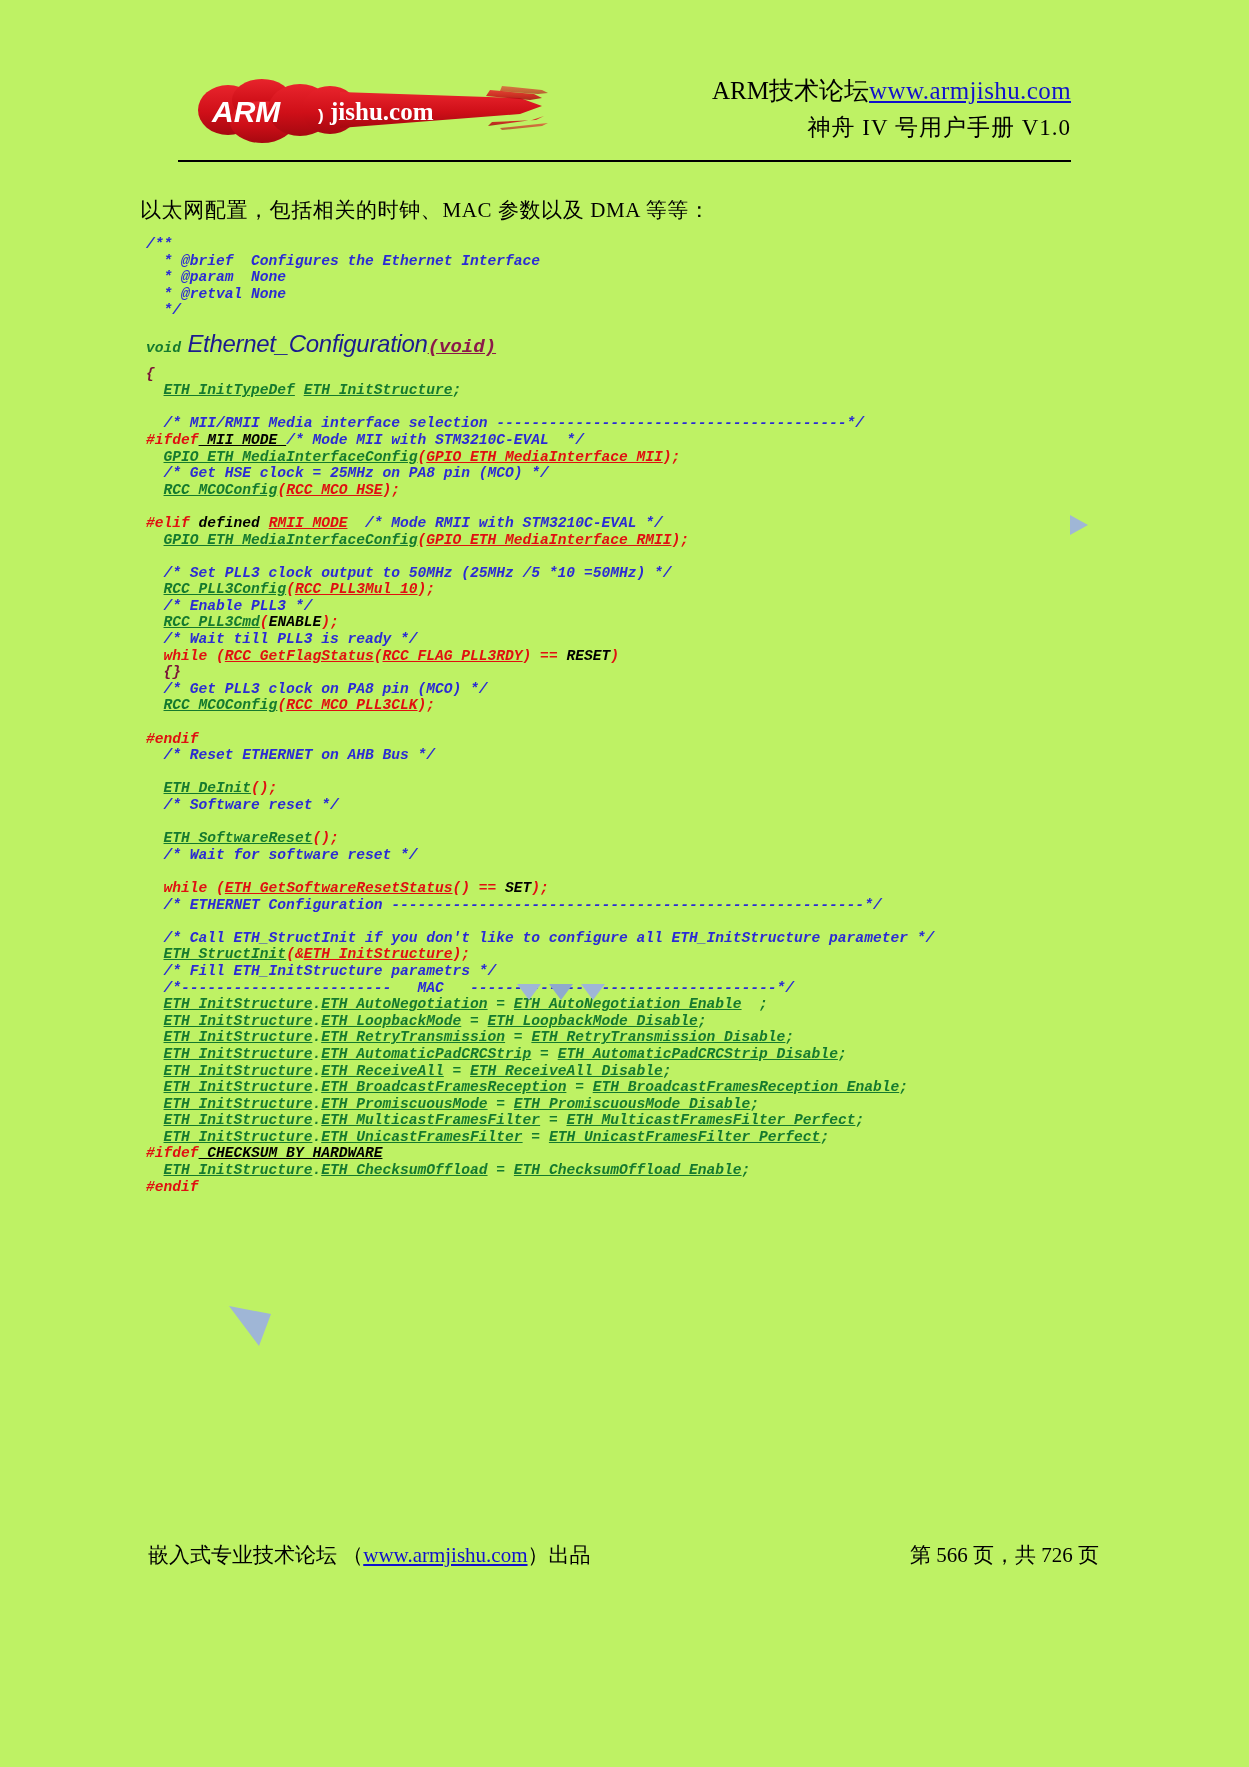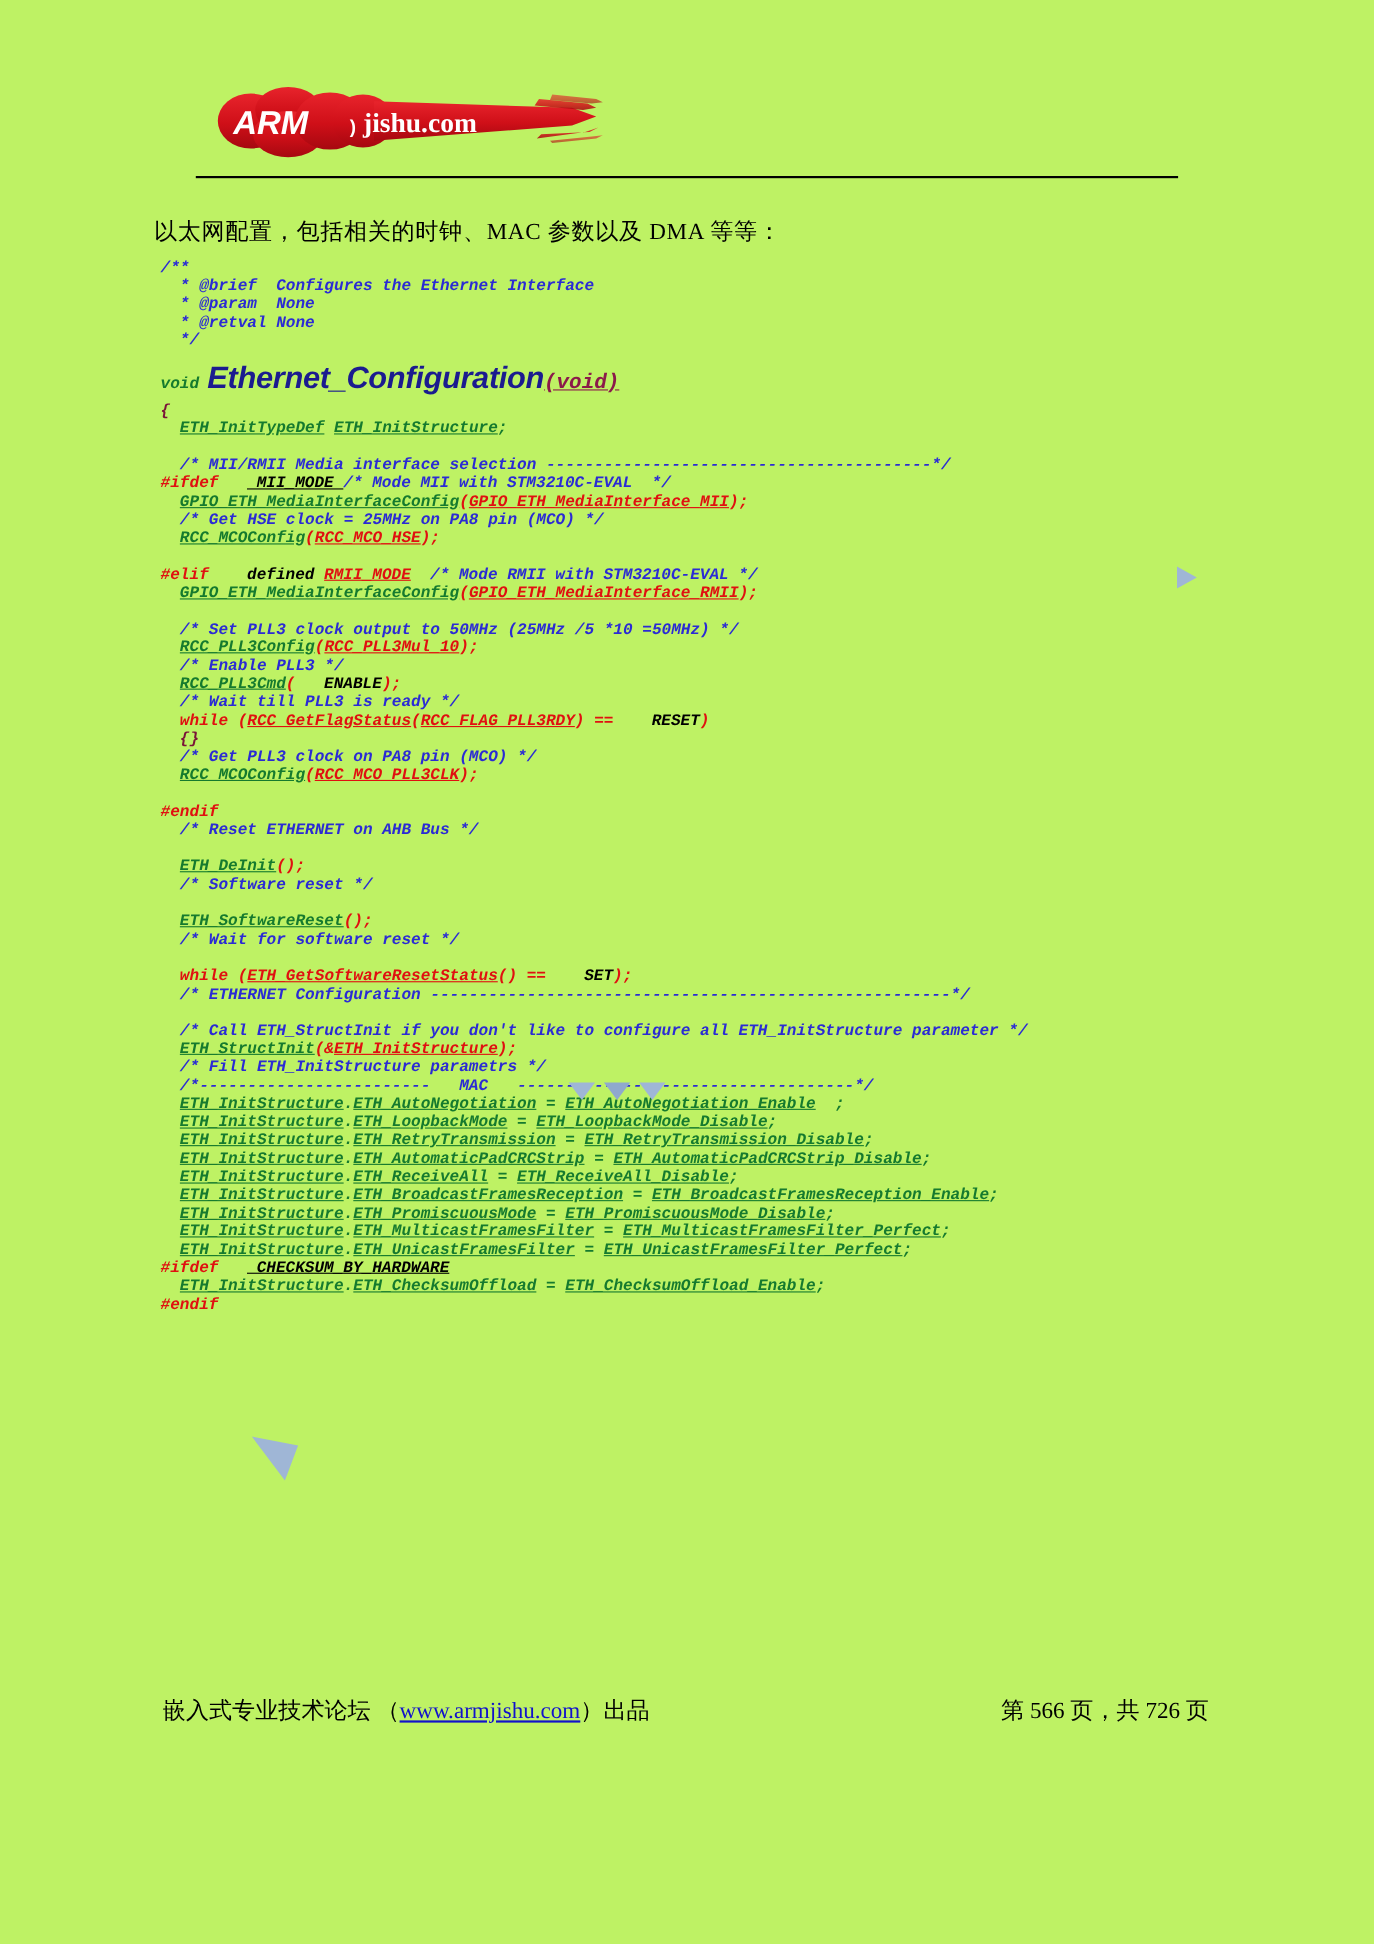--- a/index.html
+++ b/index.html
@@ -99,43 +99,43 @@
     white-space: pre;
   }
   .code .ln { display: block; height: 16.6px; }
   .code .ln.blank { height: 16.6px; }
 
   
   .c-cmt  { color: #2b2bd4; }            
   .c-fn   { color: #157a2e; }            
   .c-arg  { color: #e01010; }            
   .c-kw   { color: #e01010; }            
-  .c-blk  { color: #000000; margin-left: 26px; }            
+  .c-blk  { color: #000000; }            
   .c-pun  { color: #7a1438; }            
 
   .c-underline { text-decoration: underline; }
 
   
   .sigline {
     display: block;
     height: 30px;
     white-space: pre;
   }
   .sig-void {
     font-family: "Liberation Mono", monospace;
     font-size: 14.6px;
     font-style: italic;
     font-weight: bold;
     color: #157a2e;
     vertical-align: baseline;
   }
   .sig-name {
     font-family: "Liberation Sans", sans-serif;
-    font-size: 28px;
-    font-weight: bold;
+    font-size: 24px;
+    font-weight: normal;
     font-style: italic;
     color: #1b1b8f;
     letter-spacing: -0.3px;
   }
   .sig-parm {
     font-family: "Liberation Mono", monospace;
     font-size: 19px;
     font-style: italic;
     font-weight: bold;
     color: #8b1a4a;
@@ -207,20 +207,24 @@
           <path d="M302 46 L346 44 L354 40 L342 44 L298 50 Z" opacity="0.85"></path>
           <path d="M312 10 L352 14 L358 17 L348 18 L310 15 Z" opacity="0.6"></path>
           <path d="M312 54 L352 50 L358 47 L348 48 L310 52 Z" opacity="0.6"></path>
         </g>
         <text x="22" y="46" font-family="Liberation Sans, sans-serif" font-size="30" font-weight="bold" font-style="italic" fill="#ffffff">ARM</text>
         <text x="128" y="45" font-family="Liberation Sans, sans-serif" font-size="17" font-weight="bold" fill="#ffffff">)</text>
         <text x="140" y="44" font-family="Liberation Serif, serif" font-size="25" font-weight="bold" fill="#ffffff">jishu.com</text>
       </svg>
     </div>
 
+    <div class="header-right">
+      <div class="hdr-line1"><span>ARM技术论坛</span><span class="url">www.armjishu.com</span></div>
+      <div class="hdr-line2">神舟 IV 号用户手册 V1.0</div>
+    </div>
   </div>
 
   <div class="hdr-rule"></div>
 
   <div class="para">以太网配置，包括相关的时钟、MAC 参数以及 DMA 等等：</div>
 
   <div class="code" id="code-block"><span class="ln"><span class="c-cmt">/**</span></span><span class="ln"><span class="c-cmt">  * @brief  Configures the Ethernet Interface</span></span><span class="ln"><span class="c-cmt">  * @param  None</span></span><span class="ln"><span class="c-cmt">  * @retval None</span></span><span class="ln"><span class="c-cmt">  */</span></span><span class="ln blank"> </span><span class="sigline"><span class="sig-void">void</span><span class="sig-name"> Ethernet_Configuration</span><span class="sig-parm">(void)</span></span><span class="ln"><span class="c-pun">{</span></span><span class="ln"><span class="c-fn">  </span><span class="c-fn c-underline">ETH_InitTypeDef</span><span class="c-fn"> </span><span class="c-fn c-underline">ETH_InitStructure</span><span class="c-fn">;</span></span><span class="ln blank"> </span><span class="ln"><span class="c-cmt">  /* MII/RMII Media interface selection ----------------------------------------*/</span></span><span class="ln"><span class="c-kw">#ifdef</span><span class="c-blk c-underline"> MII_MODE </span><span class="c-cmt">/* Mode MII with STM3210C-EVAL  */</span></span><span class="ln"><span class="c-fn">  </span><span class="c-fn c-underline">GPIO_ETH_MediaInterfaceConfig</span><span class="c-arg">(</span><span class="c-arg c-underline">GPIO_ETH_MediaInterface_MII</span><span class="c-arg">);</span></span><span class="ln"><span class="c-cmt">  /* Get HSE clock = 25MHz on PA8 pin (MCO) */</span></span><span class="ln"><span class="c-fn">  </span><span class="c-fn c-underline">RCC_MCOConfig</span><span class="c-arg">(</span><span class="c-arg c-underline">RCC_MCO_HSE</span><span class="c-arg">);</span></span><span class="ln blank"> </span><span class="ln"><span class="c-kw">#elif</span> <span class="c-blk">defined</span> <span class="c-arg c-underline">RMII_MODE</span>  <span class="c-cmt">/* Mode RMII with STM3210C-EVAL */</span></span><span class="ln"><span class="c-fn">  </span><span class="c-fn c-underline">GPIO_ETH_MediaInterfaceConfig</span><span class="c-arg">(</span><span class="c-arg c-underline">GPIO_ETH_MediaInterface_RMII</span><span class="c-arg">);</span></span><span class="ln blank"> </span><span class="ln"><span class="c-cmt">  /* Set PLL3 clock output to 50MHz (25MHz /5 *10 =50MHz) */</span></span><span class="ln"><span class="c-fn">  </span><span class="c-fn c-underline">RCC_PLL3Config</span><span class="c-arg">(</span><span class="c-arg c-underline">RCC_PLL3Mul_10</span><span class="c-arg">);</span></span><span class="ln"><span class="c-cmt">  /* Enable PLL3 */</span></span><span class="ln"><span class="c-fn">  </span><span class="c-fn c-underline">RCC_PLL3Cmd</span><span class="c-arg">(</span><span class="c-blk">ENABLE</span><span class="c-arg">);</span></span><span class="ln"><span class="c-cmt">  /* Wait till PLL3 is ready */</span></span><span class="ln"><span class="c-fn">  </span><span class="c-kw">while</span><span class="c-arg"> (</span><span class="c-arg c-underline">RCC_GetFlagStatus</span><span class="c-arg">(</span><span class="c-arg c-underline">RCC_FLAG_PLL3RDY</span><span class="c-arg">) == </span><span class="c-blk">RESET</span><span class="c-arg">)</span></span><span class="ln"><span class="c-pun">  {}</span></span><span class="ln"><span class="c-cmt">  /* Get PLL3 clock on PA8 pin (MCO) */</span></span><span class="ln"><span class="c-fn">  </span><span class="c-fn c-underline">RCC_MCOConfig</span><span class="c-arg">(</span><span class="c-arg c-underline">RCC_MCO_PLL3CLK</span><span class="c-arg">);</span></span><span class="ln blank"> </span><span class="ln"><span class="c-kw">#endif</span><span class="c-blk c-underline"></span></span><span class="ln"><span class="c-cmt">  /* Reset ETHERNET on AHB Bus */</span></span><span class="ln blank"> </span><span class="ln"><span class="c-fn">  </span><span class="c-fn c-underline">ETH_DeInit</span><span class="c-arg">();</span></span><span class="ln"><span class="c-cmt">  /* Software reset */</span></span><span class="ln blank"> </span><span class="ln"><span class="c-fn">  </span><span class="c-fn c-underline">ETH_SoftwareReset</span><span class="c-arg">();</span></span><span class="ln"><span class="c-cmt">  /* Wait for software reset */</span></span><span class="ln blank"> </span><span class="ln"><span class="c-fn">  </span><span class="c-kw">while</span><span class="c-arg"> (</span><span class="c-arg c-underline">ETH_GetSoftwareResetStatus</span><span class="c-arg">() == </span><span class="c-blk">SET</span><span class="c-arg">);</span></span><span class="ln"><span class="c-cmt">  /* ETHERNET Configuration ------------------------------------------------------*/</span></span><span class="ln blank"> </span><span class="ln"><span class="c-cmt">  /* Call ETH_StructInit if you don't like to configure all ETH_InitStructure parameter */</span></span><span class="ln"><span class="c-fn">  </span><span class="c-fn c-underline">ETH_StructInit</span><span class="c-arg">(&amp;</span><span class="c-arg c-underline">ETH_InitStructure</span><span class="c-arg">);</span></span><span class="ln"><span class="c-cmt">  /* Fill ETH_InitStructure parametrs */</span></span><span class="ln"><span class="c-cmt">  /*------------------------   MAC   -----------------------------------*/</span></span><span class="ln"><span class="c-fn">  </span><span class="c-fn c-underline">ETH_InitStructure</span><span class="c-fn">.</span><span class="c-fn c-underline">ETH_AutoNegotiation</span><span class="c-fn"> = </span><span class="c-fn c-underline">ETH_AutoNegotiation_Enable</span><span class="c-fn">  ;</span></span><span class="ln"><span class="c-fn">  </span><span class="c-fn c-underline">ETH_InitStructure</span><span class="c-fn">.</span><span class="c-fn c-underline">ETH_LoopbackMode</span><span class="c-fn"> = </span><span class="c-fn c-underline">ETH_LoopbackMode_Disable</span><span class="c-fn">;</span></span><span class="ln"><span class="c-fn">  </span><span class="c-fn c-underline">ETH_InitStructure</span><span class="c-fn">.</span><span class="c-fn c-underline">ETH_RetryTransmission</span><span class="c-fn"> = </span><span class="c-fn c-underline">ETH_RetryTransmission_Disable</span><span class="c-fn">;</span></span><span class="ln"><span class="c-fn">  </span><span class="c-fn c-underline">ETH_InitStructure</span><span class="c-fn">.</span><span class="c-fn c-underline">ETH_AutomaticPadCRCStrip</span><span class="c-fn"> = </span><span class="c-fn c-underline">ETH_AutomaticPadCRCStrip_Disable</span><span class="c-fn">;</span></span><span class="ln"><span class="c-fn">  </span><span class="c-fn c-underline">ETH_InitStructure</span><span class="c-fn">.</span><span class="c-fn c-underline">ETH_ReceiveAll</span><span class="c-fn"> = </span><span class="c-fn c-underline">ETH_ReceiveAll_Disable</span><span class="c-fn">;</span></span><span class="ln"><span class="c-fn">  </span><span class="c-fn c-underline">ETH_InitStructure</span><span class="c-fn">.</span><span class="c-fn c-underline">ETH_BroadcastFramesReception</span><span class="c-fn"> = </span><span class="c-fn c-underline">ETH_BroadcastFramesReception_Enable</span><span class="c-fn">;</span></span><span class="ln"><span class="c-fn">  </span><span class="c-fn c-underline">ETH_InitStructure</span><span class="c-fn">.</span><span class="c-fn c-underline">ETH_PromiscuousMode</span><span class="c-fn"> = </span><span class="c-fn c-underline">ETH_PromiscuousMode_Disable</span><span class="c-fn">;</span></span><span class="ln"><span class="c-fn">  </span><span class="c-fn c-underline">ETH_InitStructure</span><span class="c-fn">.</span><span class="c-fn c-underline">ETH_MulticastFramesFilter</span><span class="c-fn"> = </span><span class="c-fn c-underline">ETH_MulticastFramesFilter_Perfect</span><span class="c-fn">;</span></span><span class="ln"><span class="c-fn">  </span><span class="c-fn c-underline">ETH_InitStructure</span><span class="c-fn">.</span><span class="c-fn c-underline">ETH_UnicastFramesFilter</span><span class="c-fn"> = </span><span class="c-fn c-underline">ETH_UnicastFramesFilter_Perfect</span><span class="c-fn">;</span></span><span class="ln"><span class="c-kw">#ifdef</span><span class="c-blk c-underline"> CHECKSUM_BY_HARDWARE</span></span><span class="ln"><span class="c-fn">  </span><span class="c-fn c-underline">ETH_InitStructure</span><span class="c-fn">.</span><span class="c-fn c-underline">ETH_ChecksumOffload</span><span class="c-fn"> = </span><span class="c-fn c-underline">ETH_ChecksumOffload_Enable</span><span class="c-fn">;</span></span><span class="ln"><span class="c-kw">#endif</span><span class="c-blk c-underline"></span></span></div>
 
   <div class="mark" style="left:1066px; top:512px;">
     <svg width="26" height="26" viewBox="0 0 26 26">

